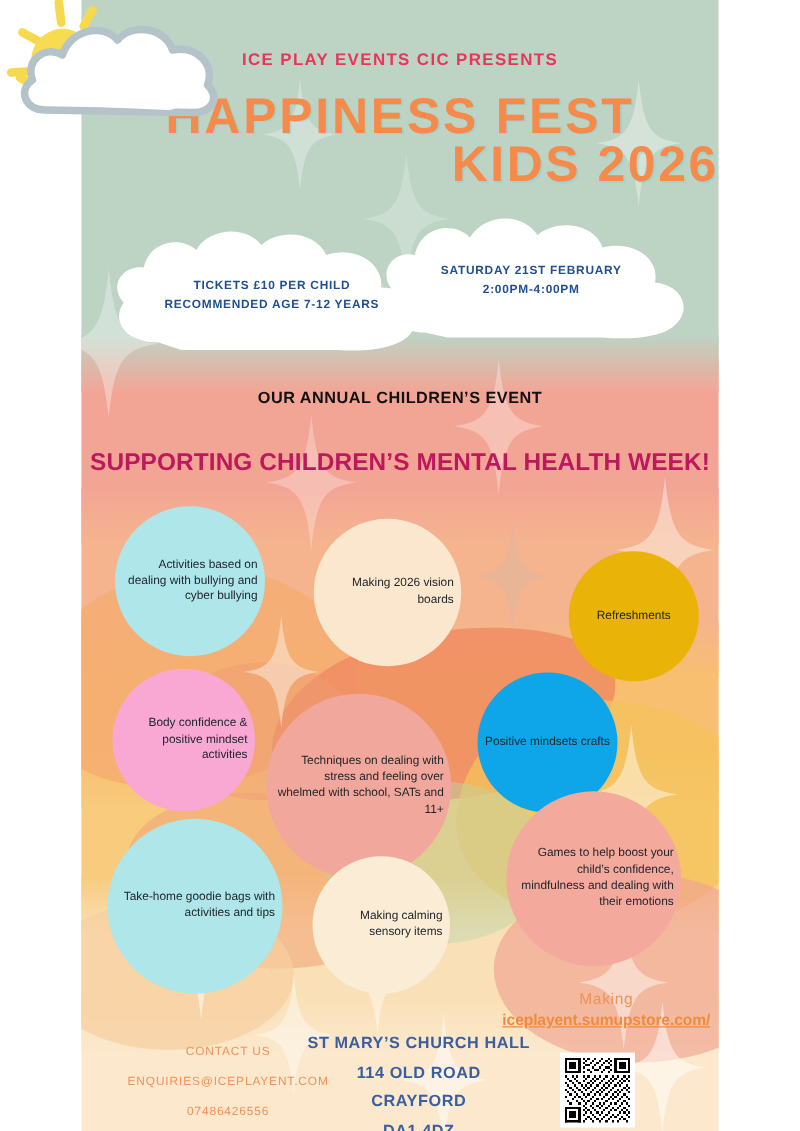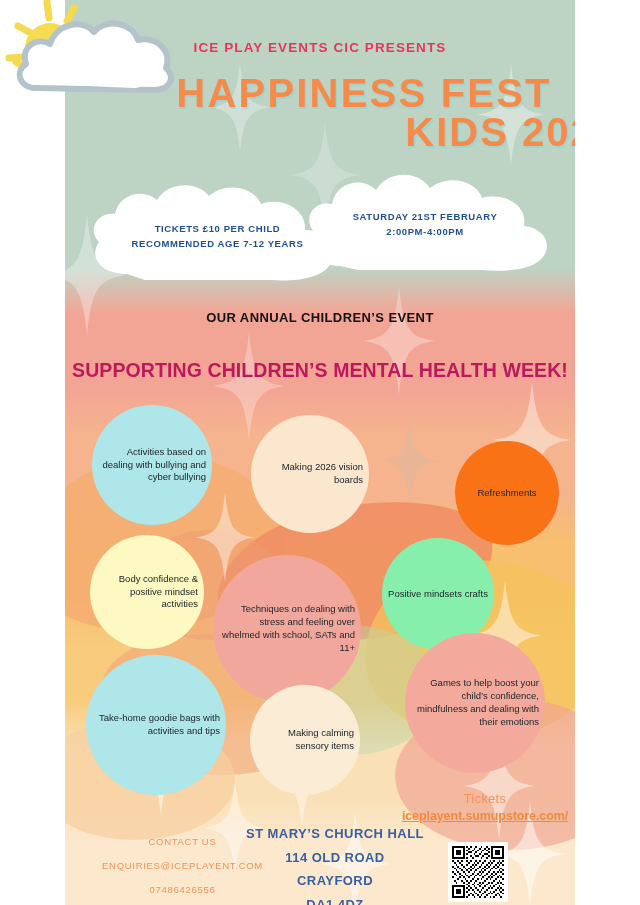--- a/index.html
+++ b/index.html
@@ -65,21 +65,20 @@
   #presents{
     position:absolute;top:40px;left:0;width:100%;text-align:center;
     color:#e8365b;font-size:13.5px;font-weight:bold;letter-spacing:1.1px;
     z-index:6;
   }
   #fest-title{
     position:absolute;top:74px;left:0;width:100%;text-align:center;
     color:#f58a4b;font-weight:bold;font-size:40px;line-height:0.97;
     letter-spacing:2.2px;z-index:6;
     text-shadow:1.5px 1.5px 0 rgba(130,216,222,.55);
-    padding-left:44px;
   }
   #fest-title .l2{display:block;letter-spacing:2px;text-align:right;}
 
   
   .cloud-box{position:absolute;z-index:7;}
   .cloud-box .cloud-svg{position:absolute;left:0;top:0;width:100%;height:100%;}
   .cloud-box .cloud-txt{
     position:absolute;left:0;width:100%;text-align:center;
     color:#1f4f91;font-size:9.5px;font-weight:bold;letter-spacing:.6px;
     line-height:1.55;
@@ -102,23 +101,23 @@
   
   .bubble{
     position:absolute;border-radius:50%;display:flex;align-items:center;
     justify-content:center;text-align:right;color:#20262b;z-index:5;
     padding:6px;box-sizing:border-box;
   }
   .bubble span{display:block;line-height:1.35;}
 
   #bub-bullying {left:27px; top:405px;width:120px;height:120px;background:#aee6ea;font-size:9.5px;}
   #bub-vision   {left:186px;top:415px;width:118px;height:118px;background:#fae7cd;font-size:9.5px;}
-  #bub-refresh  {left:390px;top:441px;width:104px;height:104px;background:#f97316;font-size:9.5px;}
-  #bub-body     {left:25px; top:535px;width:114px;height:114px;background:#fef9c3;font-size:9.5px;}
-  #bub-mindsets {left:317px;top:538px;width:112px;height:112px;background:#86efac;font-size:9.5px;}
+  #bub-refresh  {left:390px;top:441px;width:104px;height:104px;background:#eab308;font-size:9.5px;}
+  #bub-body     {left:25px; top:535px;width:114px;height:114px;background:#f9a8d4;font-size:9.5px;}
+  #bub-mindsets {left:317px;top:538px;width:112px;height:112px;background:#0ea5e9;font-size:9.5px;}
   #bub-stress   {left:148px;top:555px;width:148px;height:148px;background:#f2a79c;font-size:9.5px;}
   #bub-games    {left:340px;top:633px;width:140px;height:140px;background:#f4a99d;font-size:9.5px;}
   #bub-goodie   {left:21px;  top:655px;width:140px;height:140px;background:#aee6ea;font-size:9.5px;}
   #bub-sensory  {left:185px;top:685px;width:110px;height:110px;background:#fbecd6;font-size:9.5px;}
 
   
   #contact-block{
     position:absolute;left:10px;top:836px;width:215px;text-align:center;
     color:#f0925a;font-size:9.5px;letter-spacing:.7px;z-index:7;
   }
@@ -332,21 +331,21 @@
   </div>
 
   <div id="venue-block">
     <div class="ln">ST MARY’S CHURCH HALL</div>
     <div class="ln">114 OLD ROAD</div>
     <div class="ln">CRAYFORD</div>
     <div class="ln">DA1 4DZ</div>
   </div>
 
   <div id="tickets-block">
-    <div id="tickets-label">Tickets</div>
+    <div id="tickets-label">Making</div>
     <a id="tickets-url" href="#">iceplayent.sumupstore.com/</a>
   </div>
 
   <div id="qr-code">
     <svg viewBox="0 0 29 29" shape-rendering="crispEdges">
       <rect width="29" height="29" fill="#ffffff"></rect>
       <g fill="#000000">
         <rect x="0" y="0" width="7" height="1"></rect>
           <rect x="0" y="6" width="7" height="1"></rect>
         <rect x="0" y="0" width="1" height="7"></rect>

